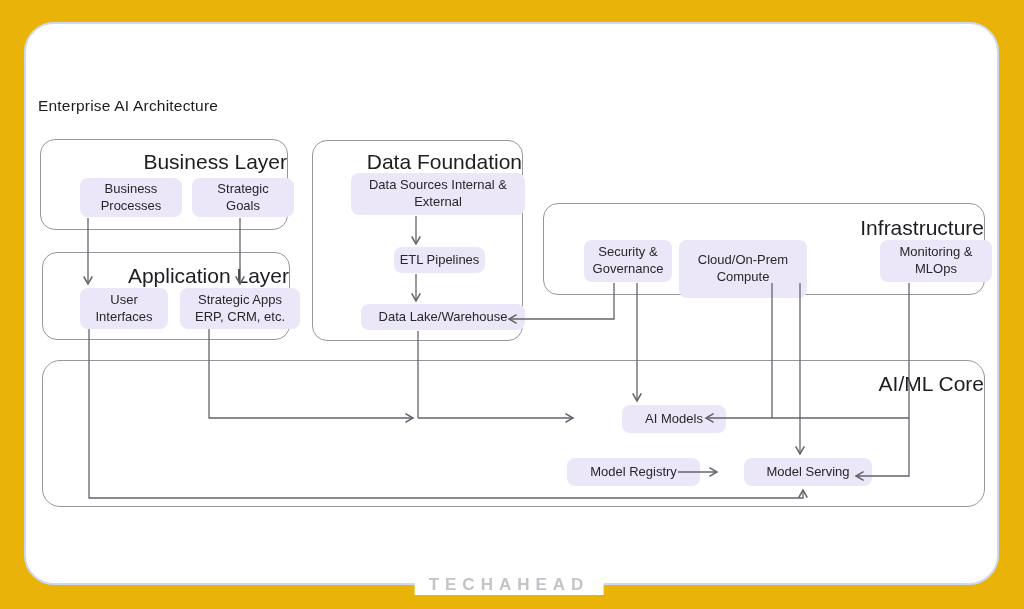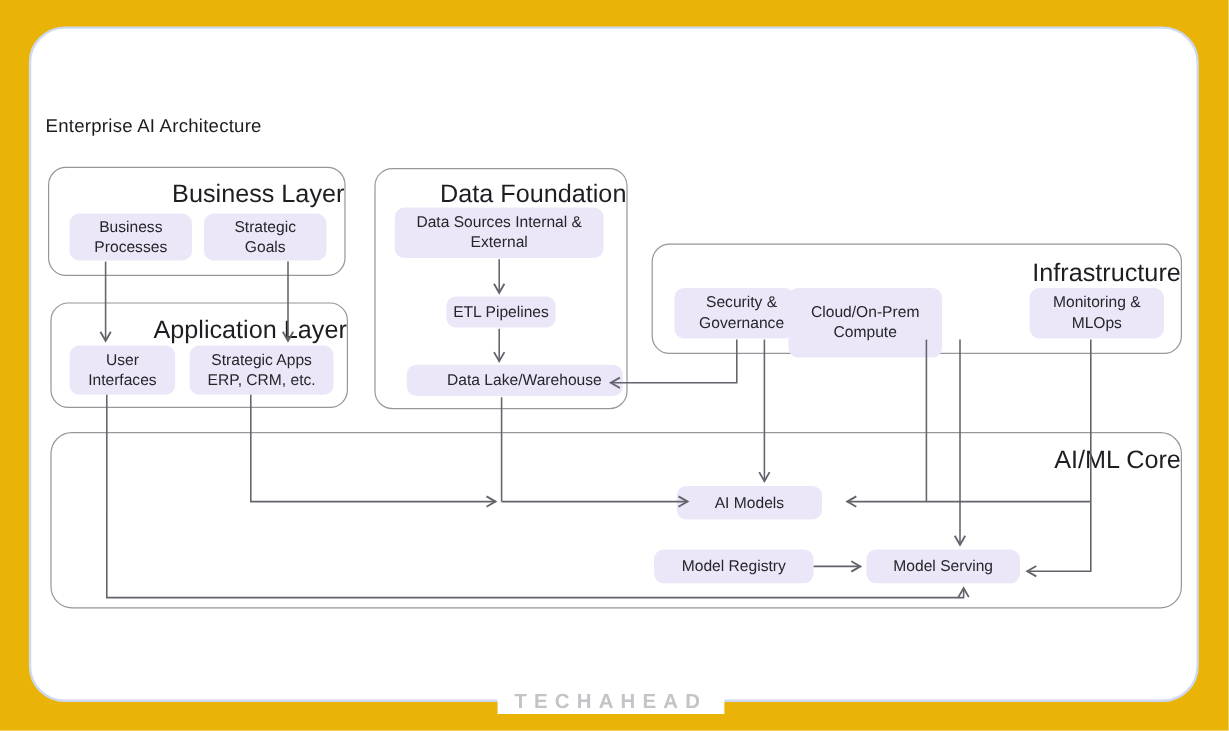--- a/index.html
+++ b/index.html
@@ -18,21 +18,21 @@
   .gbox{
     position:absolute;border:1.2px solid #96969c;border-radius:15px;background:#ffffff;
   }
   .gbox .box-title{
     position:absolute;left:0;right:0;text-align:right;font-size:21px;color:#1d1d22;
   }
   .pill{
     position:absolute;background:#ece7f8;border-radius:8px;
     display:flex;align-items:center;justify-content:center;
     text-align:center;white-space:pre-line;
-    font-size:13px;line-height:1.3;color:#26262b;
+    font-size:13px;line-height:1.3;color:#26262b;margin-left:22px;
   }
   .connectors{position:absolute;left:0;top:0;pointer-events:none;}
   .brand-footer{
     position:absolute;left:509px;top:585px;transform:translate(-50%,-50%);
     background:#ffffff;padding:0 14px;
     font-size:17px;font-weight:bold;letter-spacing:6px;color:#c3c3c8;
     white-space:nowrap;
   }
 </style>
 </head>
@@ -51,44 +51,44 @@
 Processes</div>
   <div class="pill" style="left:170px;top:178px;width:102px;height:39px;">Strategic
 Goals</div>
 
   <div class="gbox" style="left:312px;top:140px;width:209px;height:199px;">
     <div class="box-title" style="top:9px;">Data Foundation</div>
   </div>
   <div class="pill" style="left:329px;top:173px;width:174px;height:42px;">Data Sources Internal &amp;
 External</div>
   <div class="pill" style="left:372px;top:247px;width:91px;height:26px;">ETL Pipelines</div>
-  <div class="pill" style="left:339px;top:304px;width:164px;height:26px;padding-left:16px;">Data Lake/Warehouse</div>
+  <div class="pill" style="left:339px;top:304px;width:164px;height:26px;">Data Lake/Warehouse</div>
 
   <div class="gbox" style="left:543px;top:203px;width:440px;height:90px;">
     <div class="box-title" style="top:12px;">Infrastructure</div>
   </div>
-  <div class="pill" style="left:562px;top:240px;width:88px;height:42px;padding-left:12px;">Security &amp;
+  <div class="pill" style="left:562px;top:240px;width:88px;height:42px;">Security &amp;
 Governance</div>
   <div class="pill" style="left:657px;top:240px;width:128px;height:58px;">Cloud/On-Prem
 Compute</div>
   <div class="pill" style="left:858px;top:240px;width:112px;height:42px;">Monitoring &amp;
 MLOps</div>
 
   <div class="gbox" style="left:42px;top:252px;width:246px;height:86px;">
     <div class="box-title" style="top:11px;">Application Layer</div>
   </div>
   <div class="pill" style="left:58px;top:288px;width:88px;height:41px;">User
 Interfaces</div>
   <div class="pill" style="left:158px;top:288px;width:120px;height:41px;">Strategic Apps
 ERP, CRM, etc.</div>
 
   <div class="gbox" style="left:42px;top:360px;width:941px;height:145px;border-radius:18px;">
     <div class="box-title" style="top:11px;">AI/ML Core</div>
   </div>
-  <div class="pill" style="left:564px;top:405px;width:121px;height:28px;">AI Models</div>
+  <div class="pill" style="left:600px;top:405px;width:104px;height:28px;">AI Models</div>
   <div class="pill" style="left:545px;top:458px;width:133px;height:28px;">Model Registry</div>
   <div class="pill" style="left:722px;top:458px;width:128px;height:28px;">Model Serving</div>
 
   <svg class="connectors" width="1024" height="609" viewBox="0 0 1024 609">
     <defs>
       <marker id="ah" viewBox="0 0 12 12" refX="9" refY="6" markerWidth="10" markerHeight="10" orient="auto-start-reverse">
         <path d="M2,2 L9,6 L2,10" fill="none" stroke="#63636b" stroke-width="1.4"></path>
       </marker>
     </defs>
     <g fill="none" stroke="#63636b" stroke-width="1.3">

